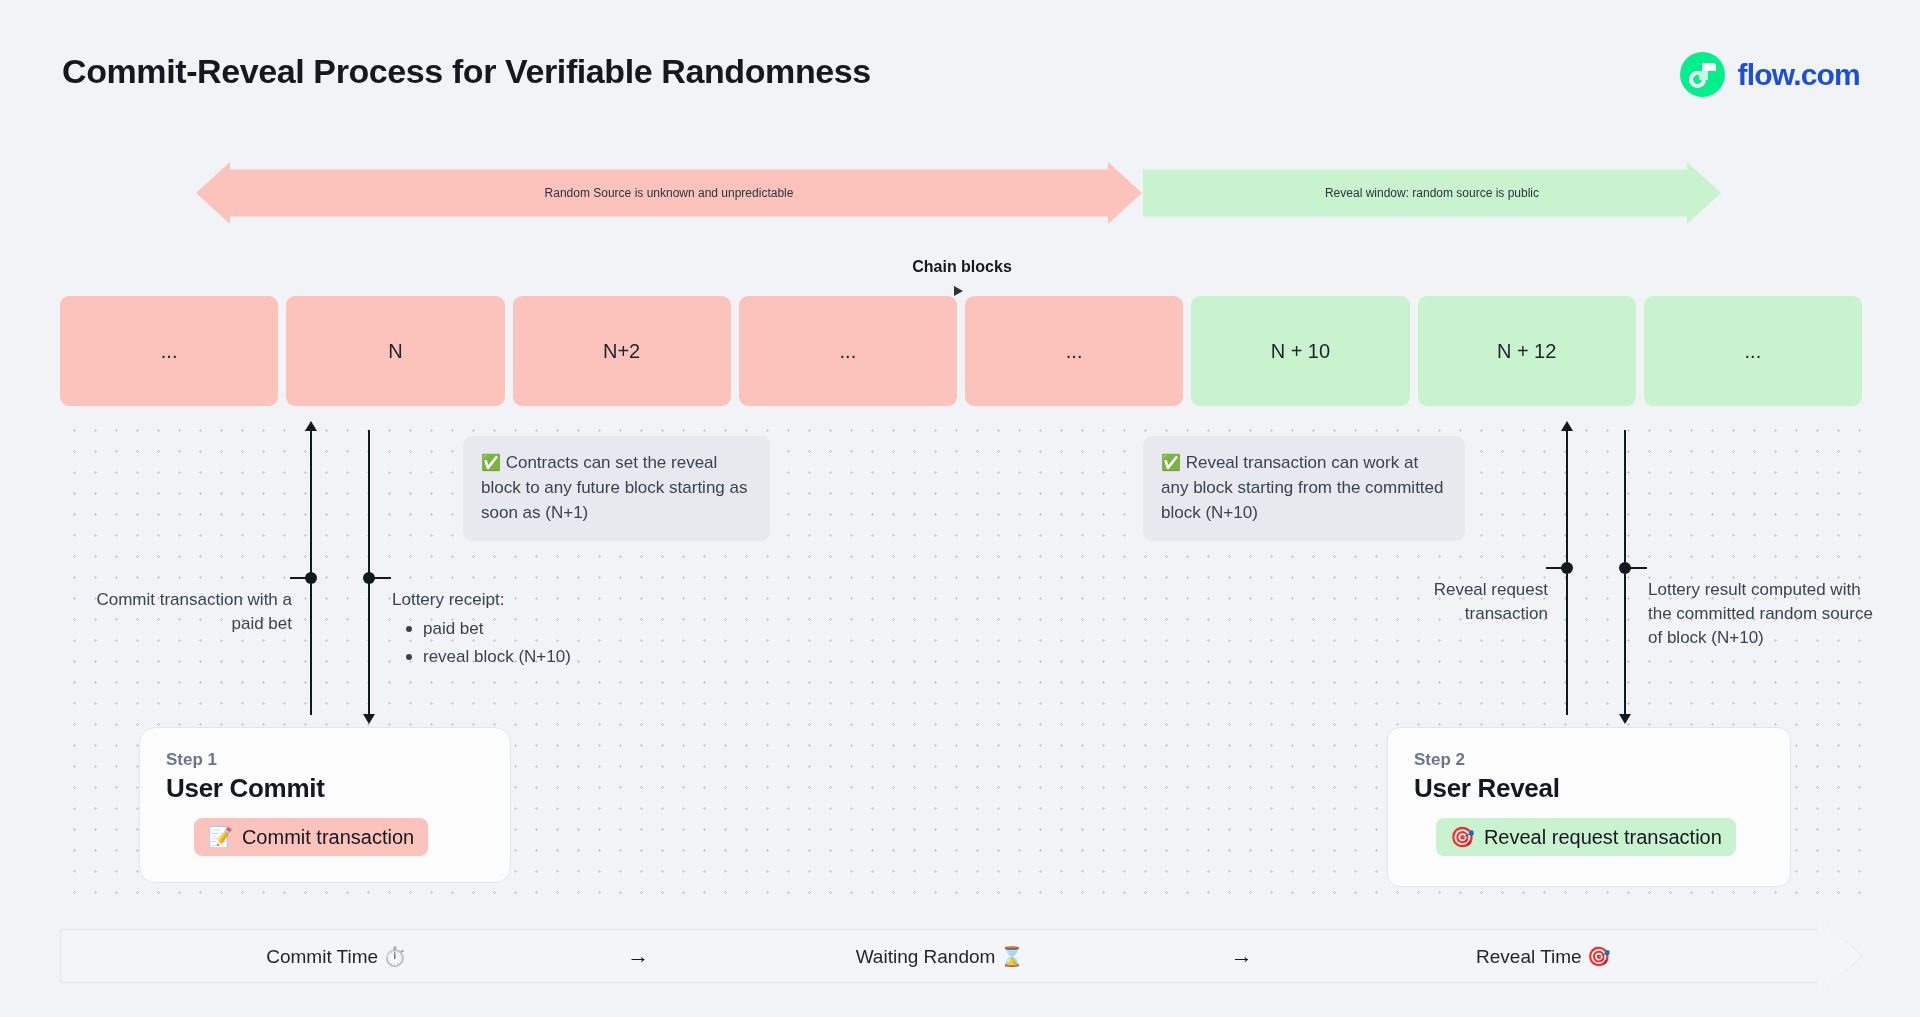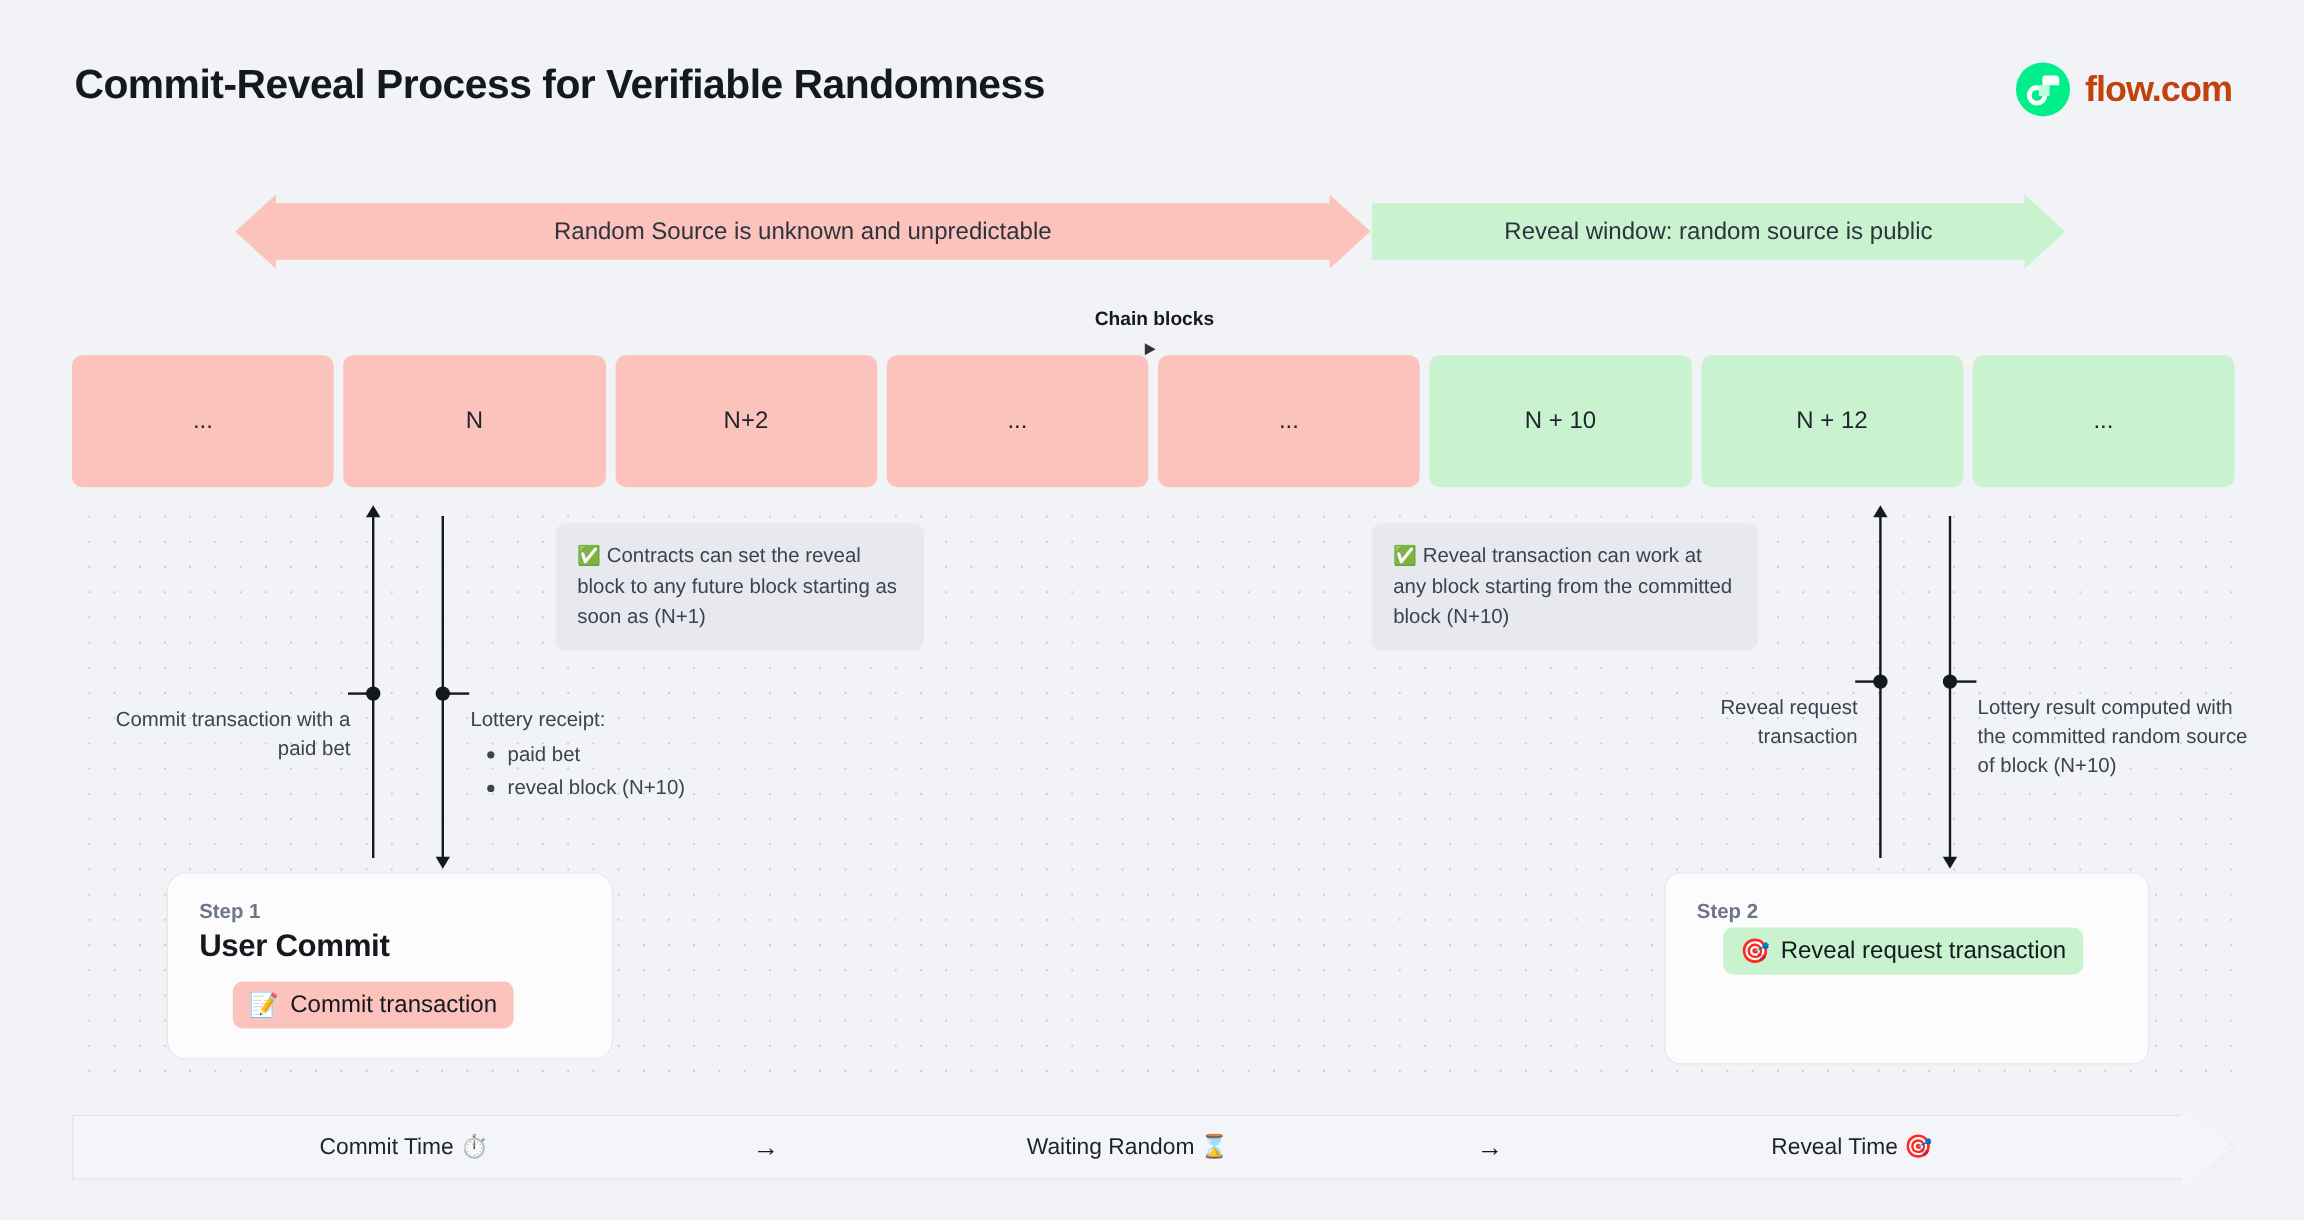--- a/index.html
+++ b/index.html
@@ -73,33 +73,33 @@
     position: absolute;
     left: 15.5px; top: 25.5px;
     width: 4px; height: 4px;
     background: #00ef8b;
     border-radius: 50%;
   }
   #brand-name {
     font-size: 30px;
     font-weight: 700;
     letter-spacing: -0.8px;
-    color: #c2410c;
+    color: #1d4ed8;
   }
 
   
   .phase-row { position: absolute; left: 0; top: 162px; width: 1920px; height: 72px; }
 
   .banner {
     position: absolute;
     height: 62px;
     display: flex;
     align-items: center;
     justify-content: center;
-    font-size: 20px;
+    font-size: 12px;
     color: #2d3340;
   }
   .banner-label { position: relative; z-index: 2; white-space: nowrap; }
 
   #banner-unknown {
     left: 196px;
     width: 946px;
     background: #fcc3bc;
     clip-path: polygon(0 50%, 34px 0, 34px 12%, calc(100% - 34px) 12%, calc(100% - 34px) 0, 100% 50%, calc(100% - 34px) 100%, calc(100% - 34px) 88%, 34px 88%, 34px 100%);
   }
@@ -433,20 +433,21 @@
   <div class="step-eyebrow">Step 1</div>
   <div class="step-title">User Commit</div>
   <div class="step-chip pink">
     <span>📝</span>
     <span>Commit transaction</span>
   </div>
 </div>
 
 <div class="step-card" id="step-card-2">
   <div class="step-eyebrow">Step 2</div>
+  <div class="step-title">User Reveal</div>
   <div class="step-chip green">
     <span>🎯</span>
     <span>Reveal request transaction</span>
   </div>
 </div>
 
 <div id="timeline">
   <div id="timeline-bar">
       <div class="tl-phase">Commit Time ⏱️</div>
       <div class="tl-sep">→</div>

